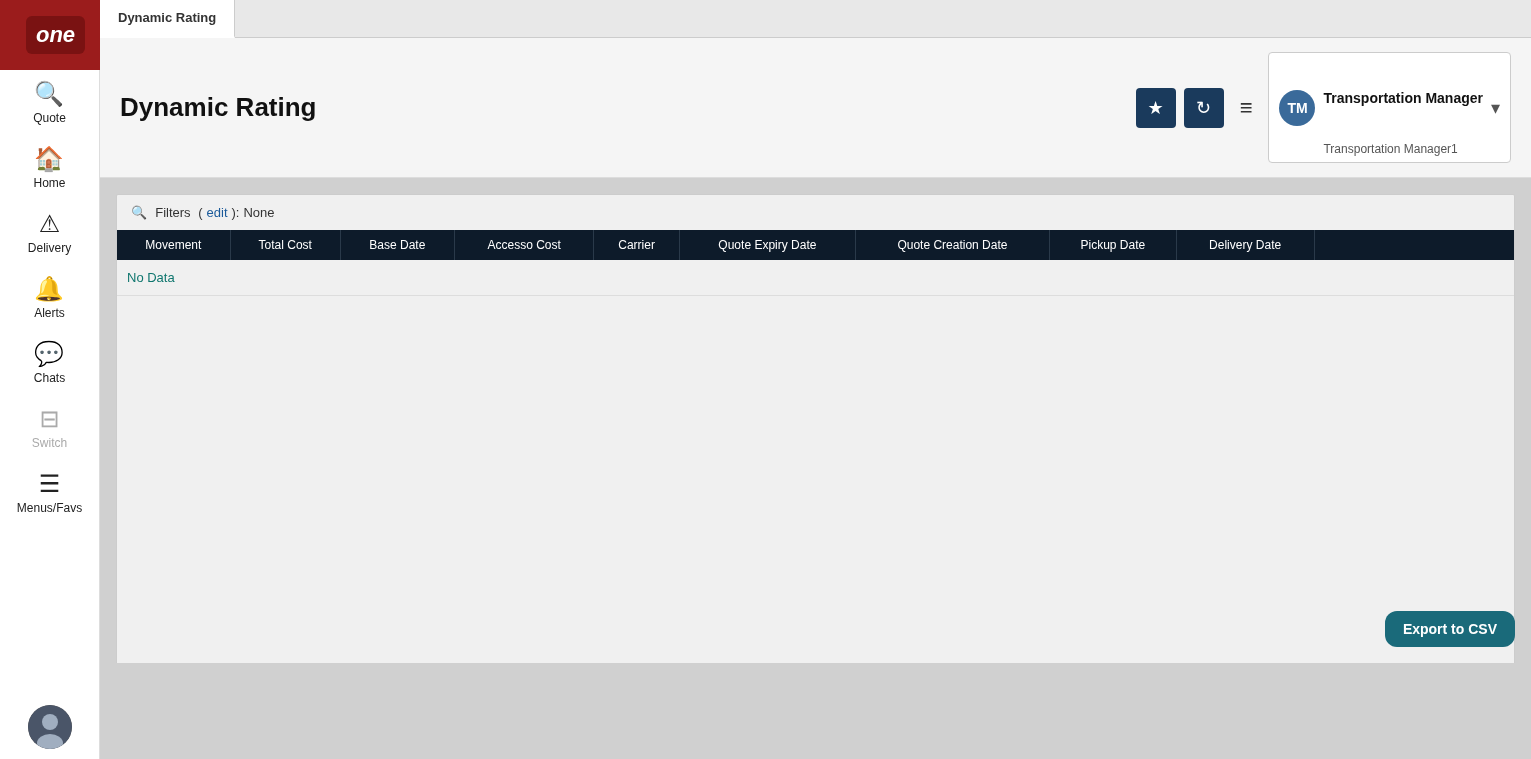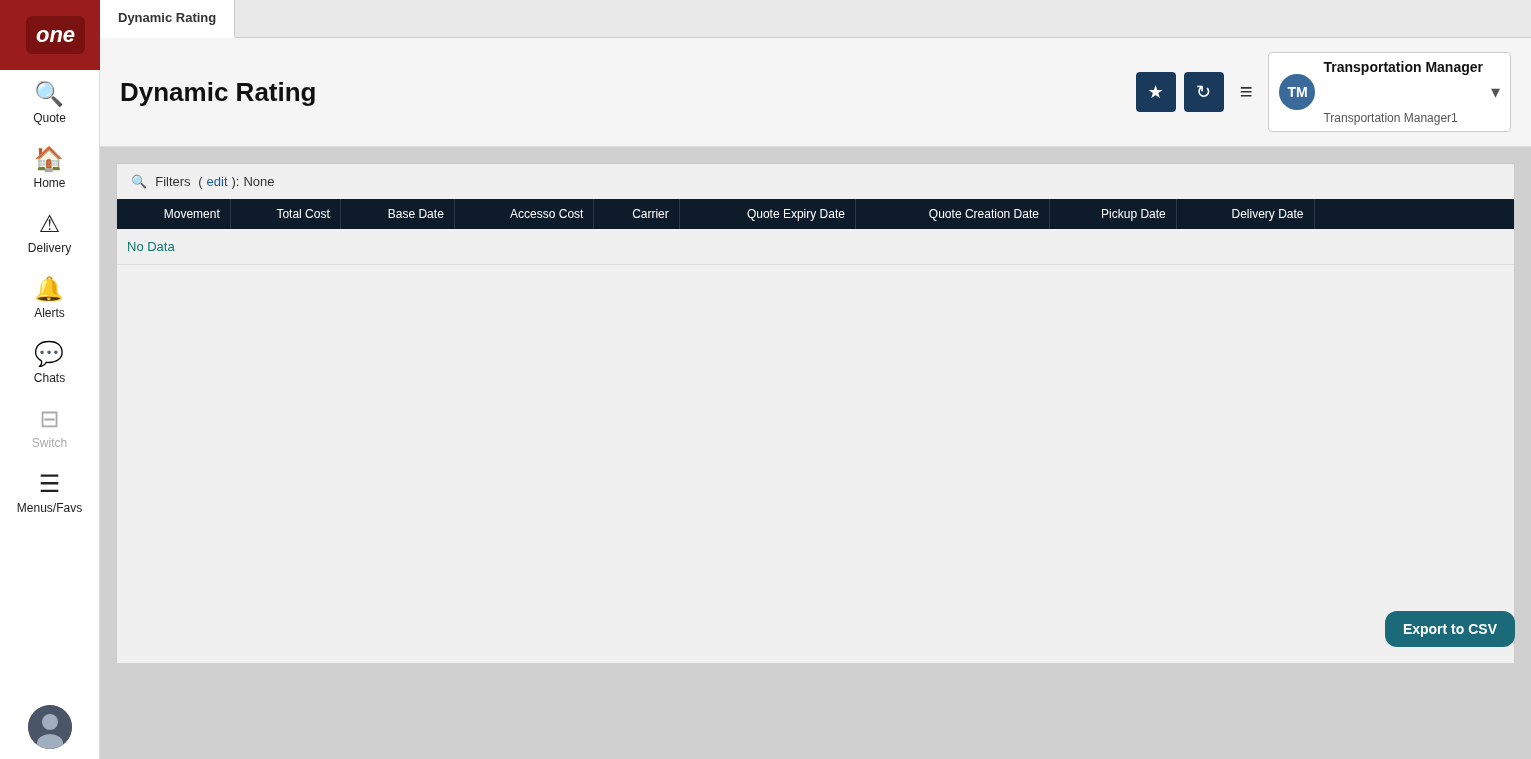--- a/index.html
+++ b/index.html
@@ -162,21 +162,21 @@
       background: #3a6a9a;
       border-radius: 50%;
       display: flex;
       align-items: center;
       justify-content: center;
       color: white;
       font-weight: bold;
       font-size: 14px;
     }
     .header-user-info { display: flex; flex-direction: column; }
-    .header-user-name { font-weight: bold; font-size: 14px; color: #111; }
+    .header-user-name { font-weight: bold; font-size: 14px; color: #111; margin-top: 31px; }
     .header-user-role { font-size: 12px; color: #555; margin-top: 36px; }
     .header-chevron { font-size: 18px; color: #555; }
 
     
     .content {
       flex: 1;
       padding: 16px;
       overflow: auto;
       background: #d0d0d0;
       position: relative;
@@ -207,21 +207,21 @@
       border-collapse: collapse;
     }
     .data-table thead tr {
       background: #0d1b2a;
       color: white;
     }
     .data-table thead th {
       padding: 8px 10px;
       font-size: 12px;
       font-weight: normal;
-      text-align: right;
+      text-align: center;
       border-right: 1px solid #2a3a4a;
       vertical-align: bottom;
     }
     .data-table thead th:last-child { border-right: none; }
     .data-table tbody tr td {
       padding: 10px 10px;
       font-size: 13px;
       color: #0f766e;
       border-bottom: 1px solid #ddd;
     }

